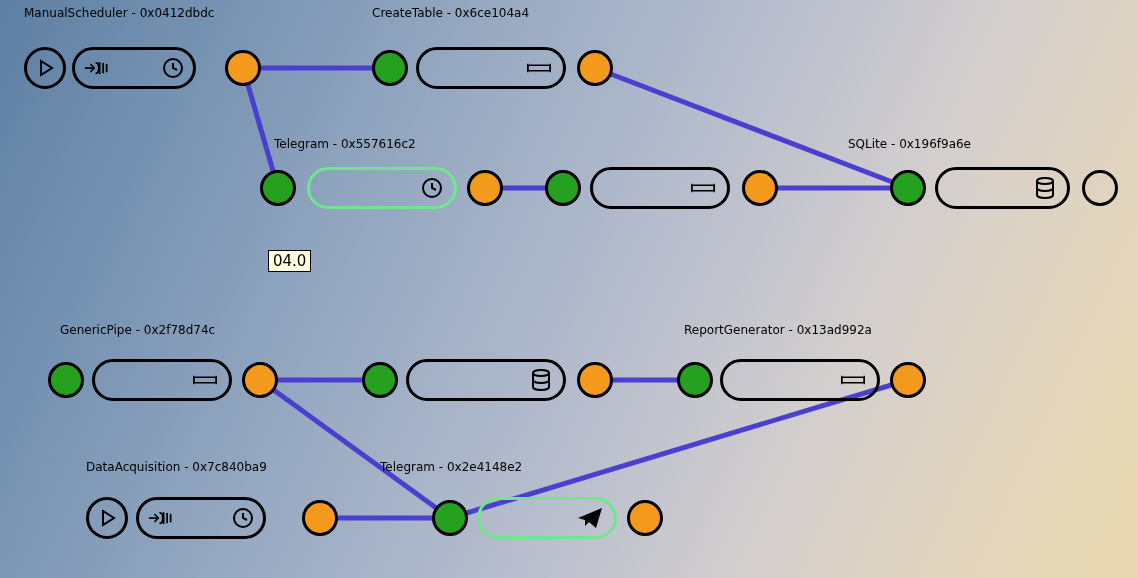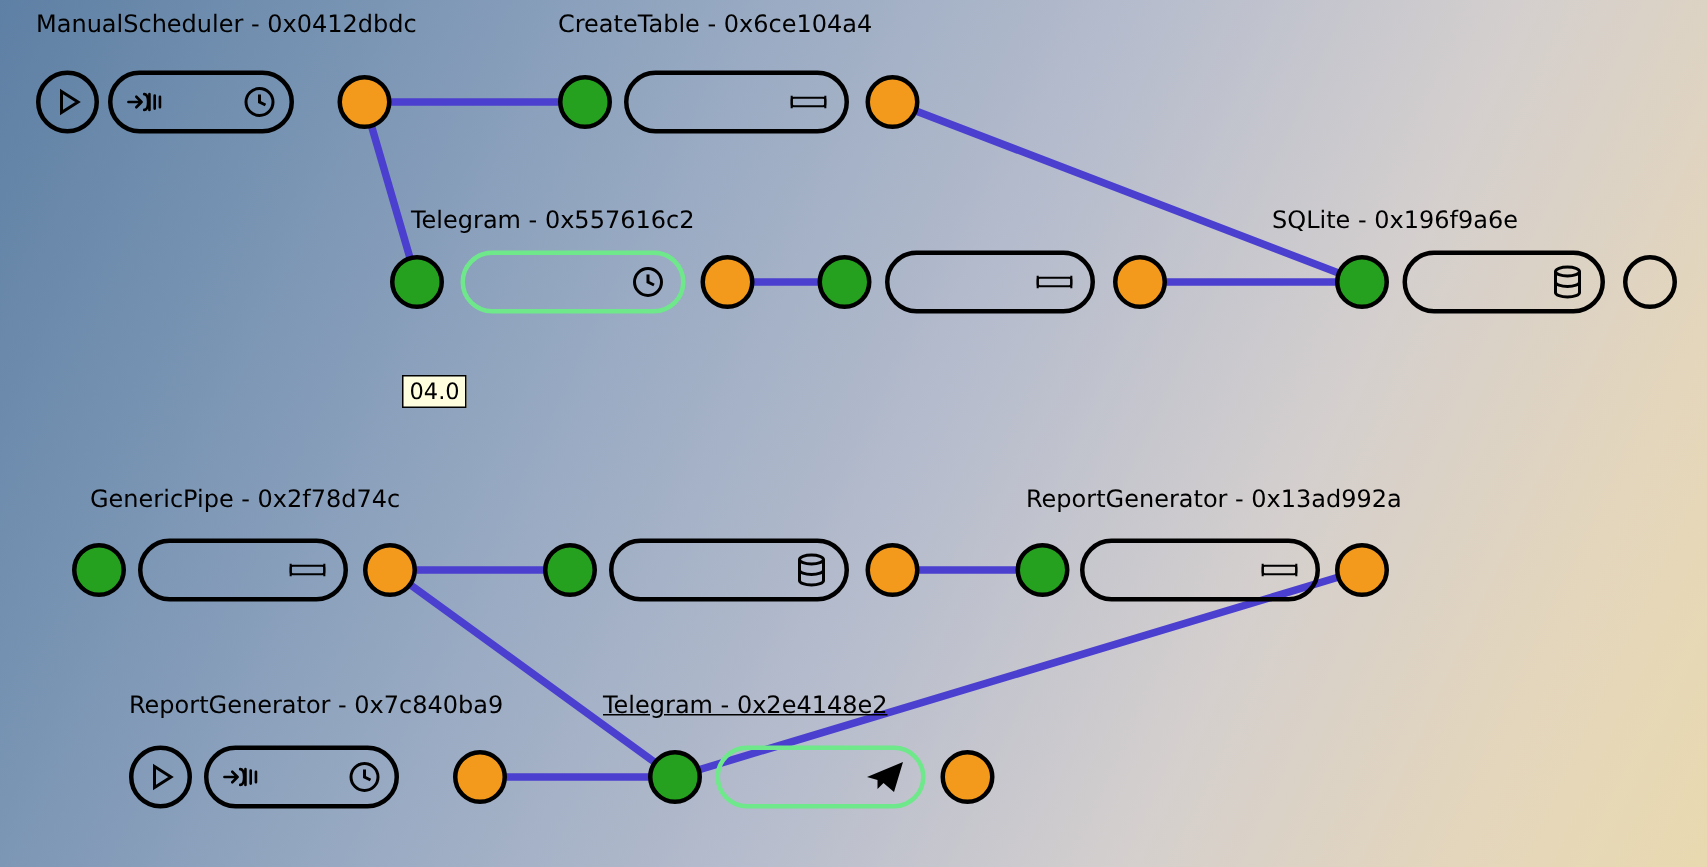--- a/index.html
+++ b/index.html
@@ -24,21 +24,21 @@
        #e9d9b0 100%);
   }
   svg.edges {
     position: absolute;
     left: 0; top: 0;
     width: 1138px; height: 578px;
     pointer-events: none;
   }
   .node-label {
     position: absolute;
-    font-size: 16px;
+    font-size: 12px;
     color: #000;
     white-space: nowrap;
   }
   .port {
     position: absolute;
     width: 36px;
     height: 36px;
     border: 3px solid #000;
     border-radius: 50%;
     box-sizing: border-box;
@@ -197,38 +197,38 @@
   <div class="port green" style="left:677px; top:362px;"></div>
   <div class="body-box" style="left:720px; top:359px; width:160px;">
     <svg class="ico-lg" viewBox="0 0 40 24">
       <rect x="4" y="8" width="32" height="8" rx="2"></rect>
         <line x1="4" y1="6" x2="4" y2="18"></line>
         <line x1="36" y1="6" x2="36" y2="18"></line>
     </svg>
   </div>
   <div class="port orange" style="left:890px; top:362px;"></div>
 
-  <div class="node-label" style="left:86px; top:460px;">ReportGenerator - 0x7c840ba9</div>
+  <div class="node-label" style="left:86px; top:460px;">DataAcquisition - 0x7c840ba9</div>
   <div class="ctrl-circle" style="left:86px; top:497px;">
     <svg class="ico" viewBox="0 0 24 24">
         <polygon points="8,5 19,12 8,19"></polygon>
       </svg>
   </div>
   <div class="ctrl-pill" style="left:136px; top:497px; width:130px;">
     <svg class="ico-lg" viewBox="0 0 32 24">
       <path d="M3 12h10 M13 12l-4 -4 M13 12l-4 4 M15 6c4 0 4 12 0 12 M19 6v12 M23 7v10 M27 8v8" stroke-linecap="round"></path>
     </svg>
     <svg class="ico" viewBox="0 0 24 24">
         <circle cx="12" cy="12" r="9"></circle>
         <path d="M12 7v5l4 2"></path>
       </svg>
   </div>
   <div class="port orange" style="left:302px; top:500px;"></div>
 
-  <div class="node-label" style="left:402px; top:460px;text-decoration:underline;">Telegram - 0x2e4148e2</div>
+  <div class="node-label" style="left:380px; top:460px;">Telegram - 0x2e4148e2</div>
   <div class="port green" style="left:432px; top:500px;"></div>
   <div class="body-box sel" style="left:477px; top:497px; width:140px;">
     <svg class="ico-lg" viewBox="0 0 28 24" style="fill:#000;stroke:none;">
       <path d="M2 12 L26 2 L20 22 L13 16 L9 20 L9 14 Z"></path>
     </svg>
   </div>
   <div class="port orange" style="left:627px; top:500px;"></div>
 
 </div>
 

